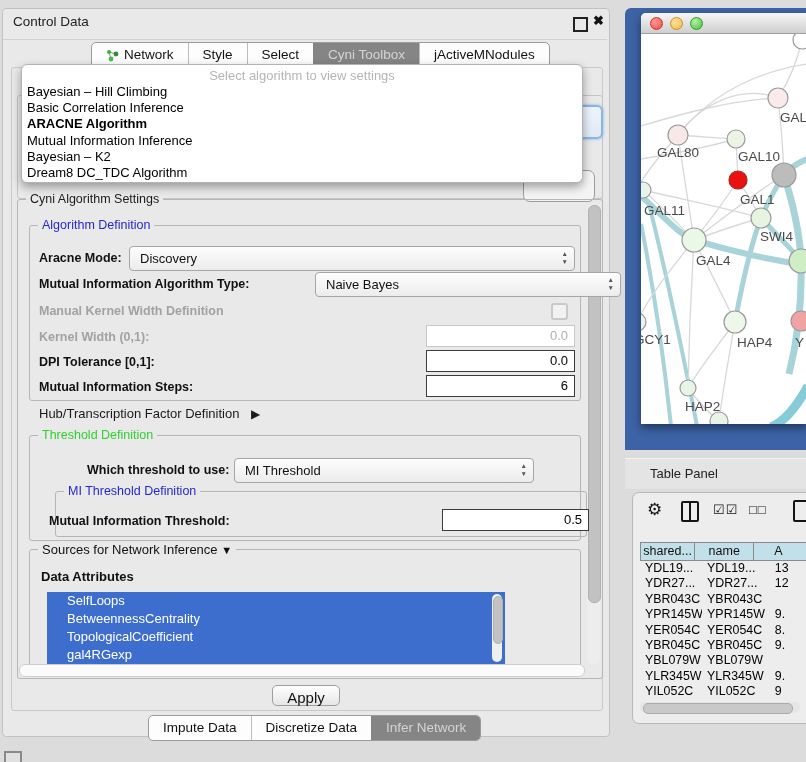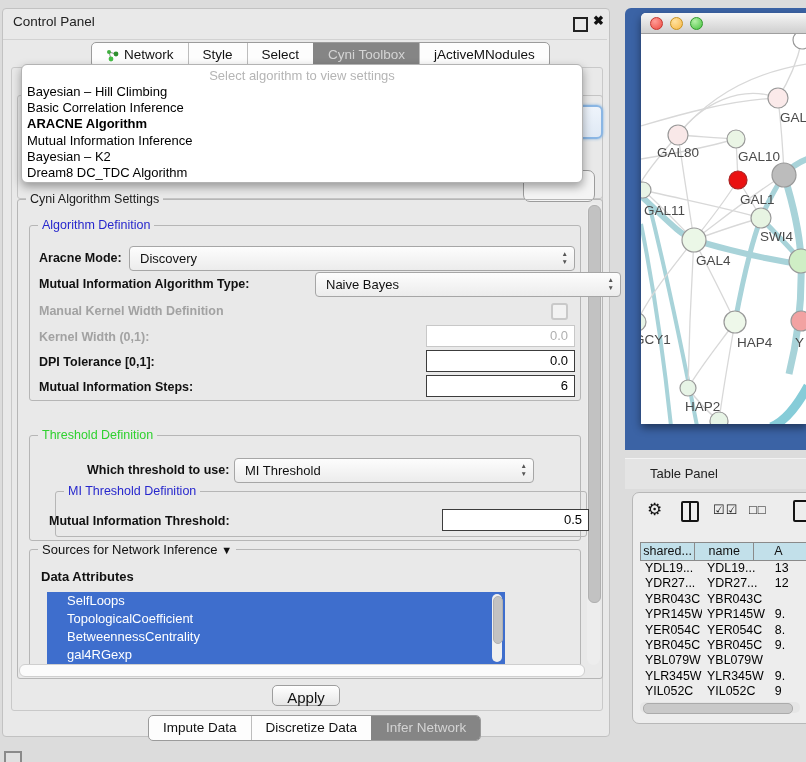--- a/index.html
+++ b/index.html
@@ -109,21 +109,21 @@
 
   #mini-icon{left:4px;top:751px;width:14px;height:11px;border:2px solid #8a8a8a;background:#e0e0e0;}
   svg text{font-family:"Liberation Sans",sans-serif;}
 </style>
 </head>
 <body>
 
 <div id="app">
 
   <div id="control-panel" class="abs">
-    <span class="cp-title abs">Control Panel</span>
+    <span class="cp-title abs">Control Data</span>
     <span class="float-btn abs"></span>
     <span class="close-btn abs">✖</span>
     <div class="cp-sep abs"></div>
 
     <div id="top-tabs" class="seg abs">
       <div class="segitem">
         <svg width="13" height="13" viewBox="0 0 13 13">
           <line x1="3" y1="3" x2="10" y2="5" stroke="#8a8a8a" stroke-width="1"></line>
           <line x1="3" y1="3" x2="5" y2="10" stroke="#8a8a8a" stroke-width="1"></line>
           <circle cx="3" cy="3" r="2" fill="#3fae3f"></circle>
@@ -174,20 +174,24 @@
     </div>
     <span class="blabel dis abs" style="left:36px;top:295px;">Manual Kernel Width Definition</span>
     <div class="cbox abs" style="left:548px;top:294px;"></div>
     <span class="blabel dis abs" style="left:36px;top:321px;">Kernel Width (0,1):</span>
     <div class="field dis abs" style="left:423px;top:316px;width:135px;">0.0</div>
     <span class="blabel abs" style="left:36px;top:346px;">DPI Tolerance [0,1]:</span>
     <div class="field abs" style="left:423px;top:341px;width:135px;">0.0</div>
     <span class="blabel abs" style="left:36px;top:371px;">Mutual Information Steps:</span>
     <div class="field abs" style="left:423px;top:366px;width:135px;">6</div>
 
+    <span class="abs" style="left:36px;top:397px;font-size:13px;">
+      <span>Hub/Transcription Factor Definition</span>
+      <span style="font-size:12px;margin-left:8px;">▶</span>
+    </span>
 
     <div class="group abs" style="left:26px;top:426px;width:550px;height:104px;">
       <span class="glabel green">Threshold Definition</span>
     </div>
     <span class="blabel abs" style="left:84px;top:454px;">Which threshold to use:</span>
     <div class="combo abs" style="left:231px;top:449px;width:288px;height:23px;">
       <span>MI Threshold</span>
       <span class="spin">▲<br>▼</span>
     </div>
     <div class="group abs" style="left:52px;top:482px;width:530px;height:44px;text-align:center;">
@@ -198,22 +202,22 @@
 
     <div class="group abs" style="left:26px;top:540px;width:550px;height:116px;">
       <span class="glabel" style="font-size:13px;color:#111;">
         <span>Sources for Network Inference</span>
         <span style="font-size:11px;">▼</span>
       </span>
     </div>
     <span class="blabel abs" style="left:38px;top:560px;font-size:13px;">Data Attributes</span>
     <div id="attr-list" class="abs">
         <div class="attr-item">SelfLoops</div>
+        <div class="attr-item">BetweennessCentrality</div>
         <div class="attr-item">TopologicalCoefficient</div>
-        <div class="attr-item">BetweennessCentrality</div>
         <div class="attr-item">gal4RGexp</div>
       </div>
     <div class="vtrack abs" style="left:489px;top:585px;width:10px;height:68px;background:#efefef;"></div>
     <div class="vthumb abs" style="left:490px;top:587px;width:8px;height:46px;"></div>
     <div class="htrack abs" style="left:16px;top:655px;width:564px;height:11px;"></div>
 
     <button id="apply-btn" class="abs" style="cursor:default;">Apply</button>
 
     <div id="bottom-tabs" class="seg abs">
       <div class="segitem">

